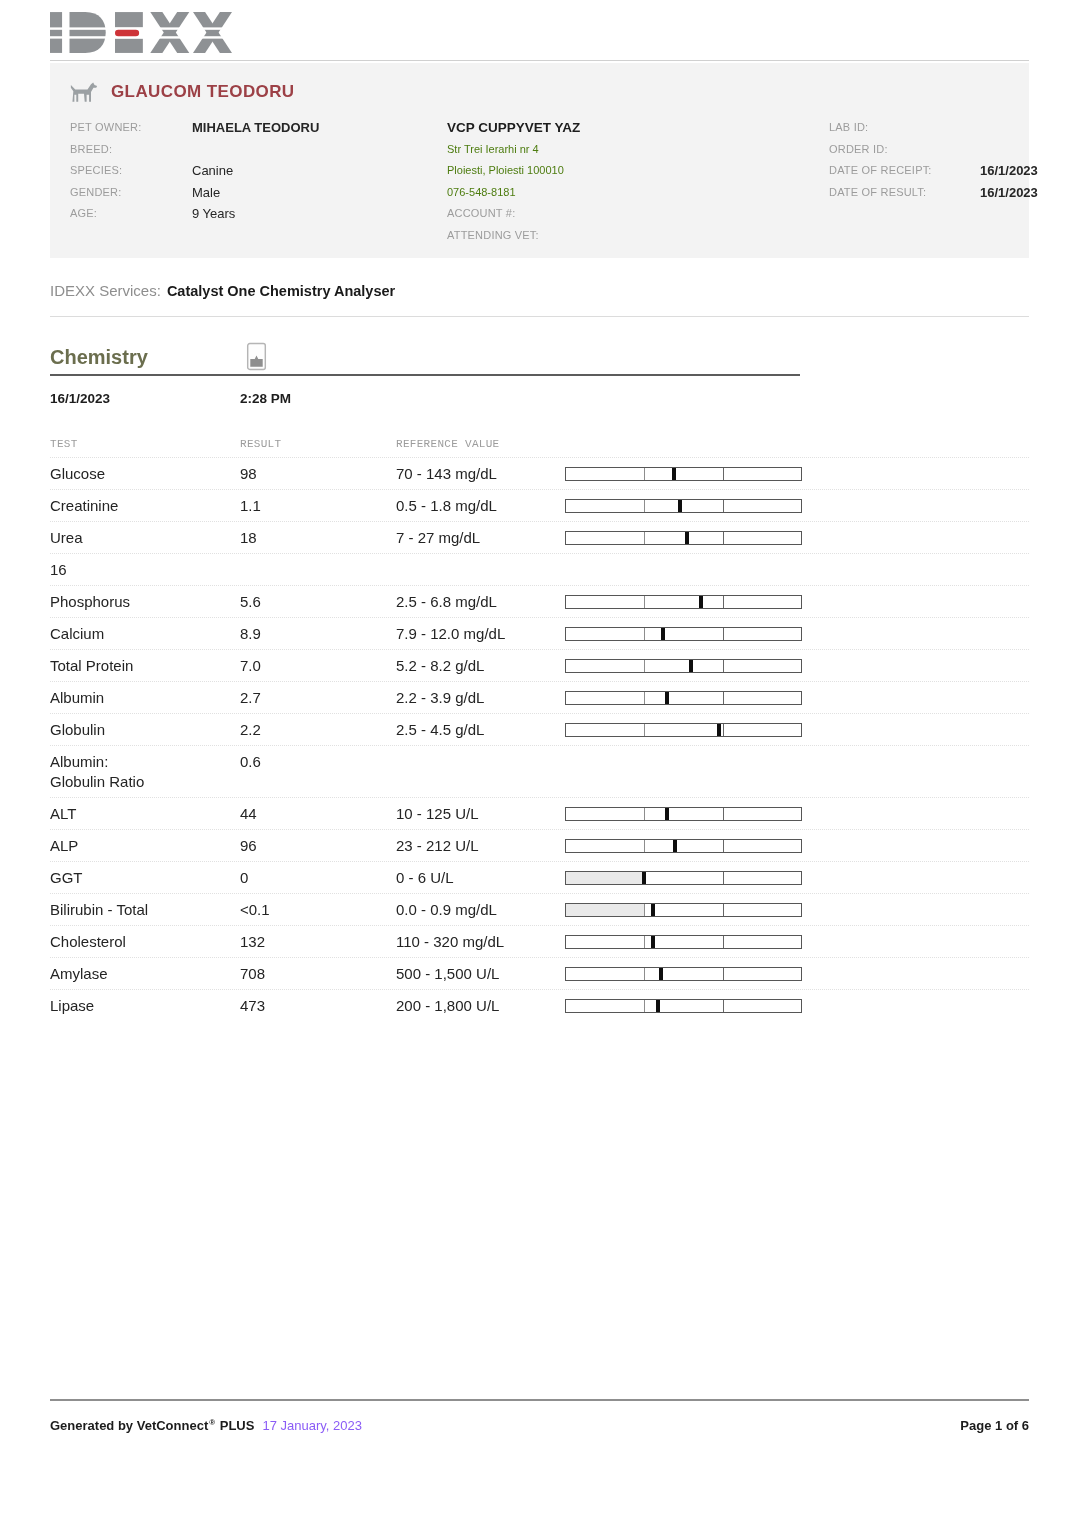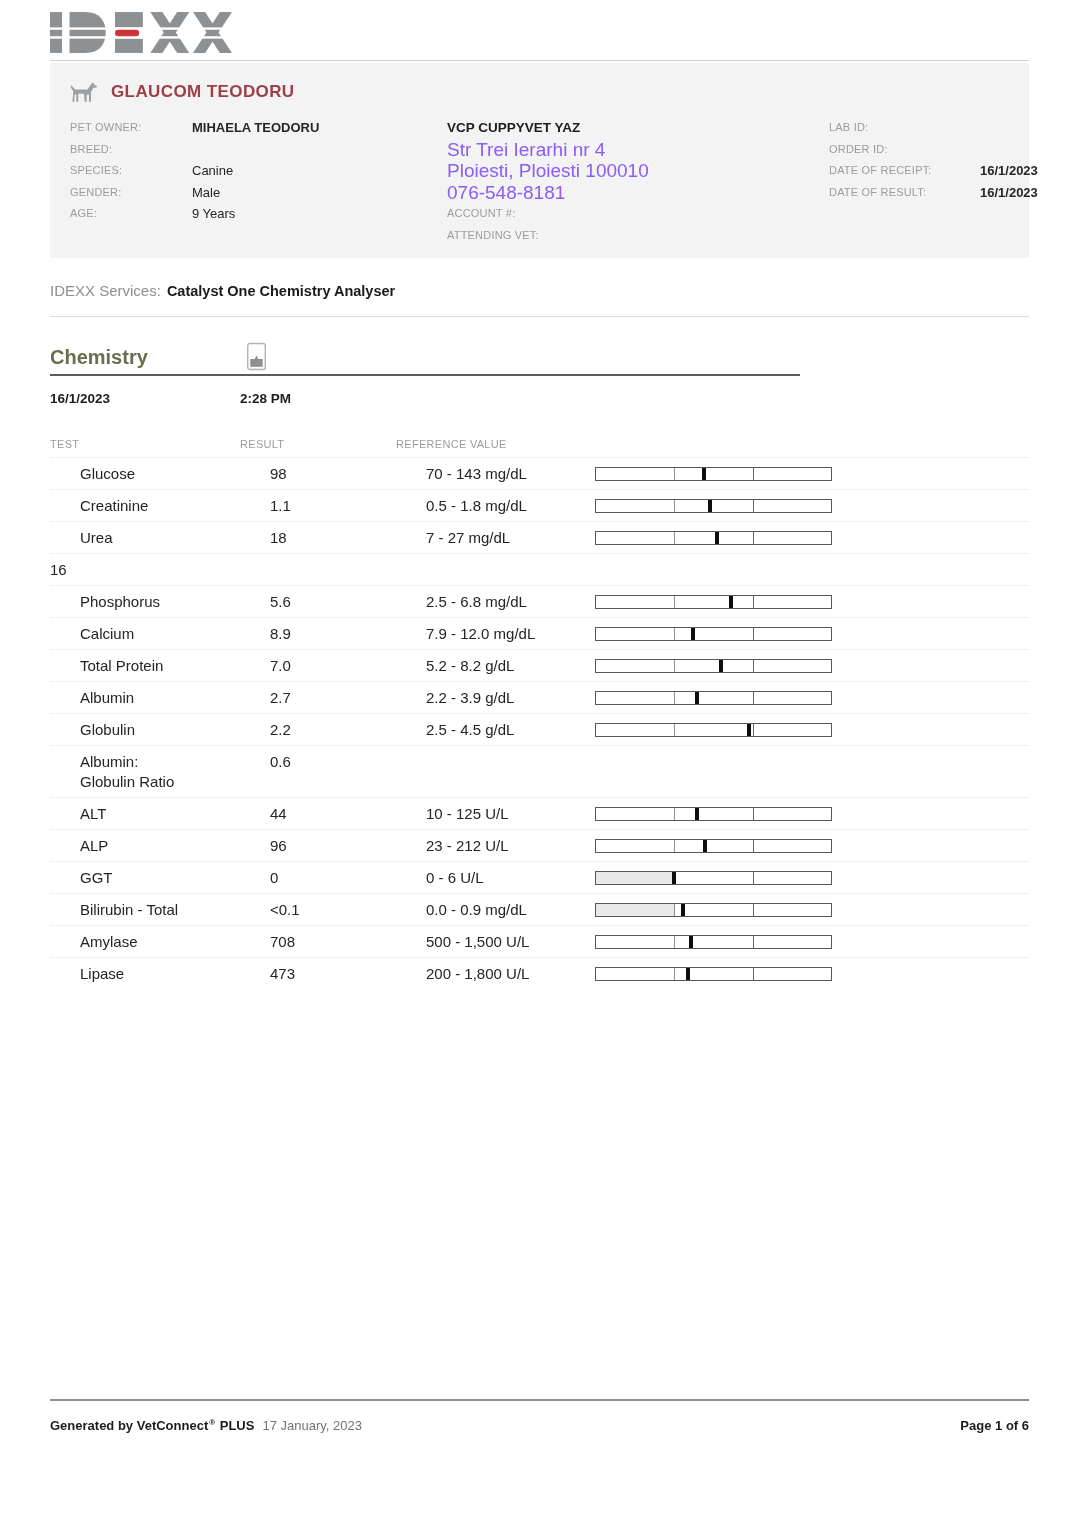--- a/index.html
+++ b/index.html
@@ -21,60 +21,60 @@
   .dog-icon { color:#9ba0a3; flex:0 0 auto; }
   .patient-name { color:var(--patient_name,#9c4046); font-size:17px; font-weight:bold; letter-spacing:.4px; }
   .info-grid { display:grid; grid-template-columns:377px 382px 1fr; align-items:start; }
   .field-row { display:flex; min-height:21.5px; line-height:21.5px; }
   .f-label { font-size:11px; color:#9c9c9c; letter-spacing:.2px; align-self:center; }
   .col-left .f-label { width:78px; }
   .col-right .f-label { width:107px; }
   .f-value { font-size:13px; color:#262626;padding-left:44px; }
   .bold { font-weight:bold; }
   .clinic-name { font-size:13.5px; font-weight:bold; line-height:21.5px; color:#1d1d1d; }
-  .clinic-line { font-size:19px; line-height:21.5px; color:#8b5cf6; }
+  .clinic-line { font-size:11px; line-height:21.5px; color:#4d7c0f; }
 
   
   .services-line { margin-top:24px; font-size:15px; color:#8e8e8e; }
   .services-value { color:#1a1a1a; font-size:14.5px; font-weight:bold; margin-left:6px; }
   .rule-light { margin-top:17px; border-bottom:1px solid #dcdcdc; }
 
   
   .section-head { margin-top:29px; position:relative; height:28px; }
   .section-title { color:var(--section_title,#6b6e4e); font-size:20px; font-weight:bold; }
   .analyzer-icon { position:absolute; left:196px; top:-4px; }
   .section-rule { border-bottom:2px solid #5c5c5c; width:750px; }
   .datetime-row { display:flex; margin-top:15px; font-size:13.5px; font-weight:bold; color:#1d1d1d; }
   .dt-date { width:190px; }
 
   
   .results { margin-top:32px; width:979px; }
-  .thead { display:flex; font-size:11px; color:#9c9c9c; letter-spacing:.3px; padding-bottom:7px; }
+  .thead { display:flex; font-size:11px; color:#9c9c9c; letter-spacing:.3px; padding-bottom:7px;font-family:Liberation Mono, monospace; }
   .h-test { width:190px; } .h-result { width:156px; } .h-ref { width:169px; }
   .trow { display:flex; align-items:flex-start; border-top:1px dotted #e1e1e1; padding:5.5px 0; min-height:31.5px; }
   .cell { font-size:15px; color:#242424; line-height:20px; }
-  .cell-test { width:190px; padding-right:68px; white-space:pre-line;margin-left:30px; }
+  .cell-test { width:190px; padding-right:68px; white-space:pre-line; }
   .cell-result { width:156px; }
   .cell-ref { width:169px; }
   .cell-bar { width:237px; }
   .range-bar { position:relative; width:237px; height:14px; margin-top:3px;
                border:1px solid #565656; background:#ffffff; }
   .zone-low { position:absolute; left:0; top:0; bottom:0; width:33.33%; }
   .zone-low.shaded { background:#e9e9e9; }
   .rdiv { position:absolute; top:0; bottom:0; width:1px; }
   .rdiv.d1 { left:33.33%; background:#8d8d8d; }
   .rdiv.d2 { left:66.66%; background:#666666; }
   .marker { position:absolute; top:0; bottom:0; width:4px; background:#0e0e0e; transform:translateX(-2px); }
 
   
   .footer { position:absolute; left:50px; right:50px; top:1399px;
             border-top:2px solid #8f8f8f; padding-top:17px;
             display:flex; align-items:baseline; font-size:13px; color:#1c1c1c; }
   .footer sup { font-size:8px; font-weight:bold; margin:0 1px; }
-  .footer-date { margin-left:8px; font-weight:normal; color:#737373; }
+  .footer-date { margin-left:8px; font-weight:normal; color:#8b5cf6; }
   .page-num { margin-left:auto; font-weight:bold; }
 </style>
 </head>
 <body>
 
 <div class="content">
 
   <div class="logo-row">
     <svg class="idexx-logo" width="182" height="41" viewBox="0 0 196 44" aria-label="IDEXX">
       <g fill="currentColor">
@@ -367,20 +367,33 @@
     <div class="cell-bar">
       <div class="range-bar">
         <div class="zone-low shaded"></div>
         <div class="rdiv d1"></div>
         <div class="rdiv d2"></div>
         <div class="marker" style="left: 37.037%;"></div>
       </div>
     </div>
   </div>
 
+  <div class="trow">
+    <div class="cell cell-test">Cholesterol</div>
+    <div class="cell cell-result">132</div>
+    <div class="cell cell-ref">110 - 320 mg/dL</div>
+    <div class="cell-bar">
+      <div class="range-bar">
+        <div class="zone-low"></div>
+        <div class="rdiv d1"></div>
+        <div class="rdiv d2"></div>
+        <div class="marker" style="left: 36.8254%;"></div>
+      </div>
+    </div>
+  </div>
 
   <div class="trow">
     <div class="cell cell-test">Amylase</div>
     <div class="cell cell-result">708</div>
     <div class="cell cell-ref">500 - 1,500 U/L</div>
     <div class="cell-bar">
       <div class="range-bar">
         <div class="zone-low"></div>
         <div class="rdiv d1"></div>
         <div class="rdiv d2"></div>

